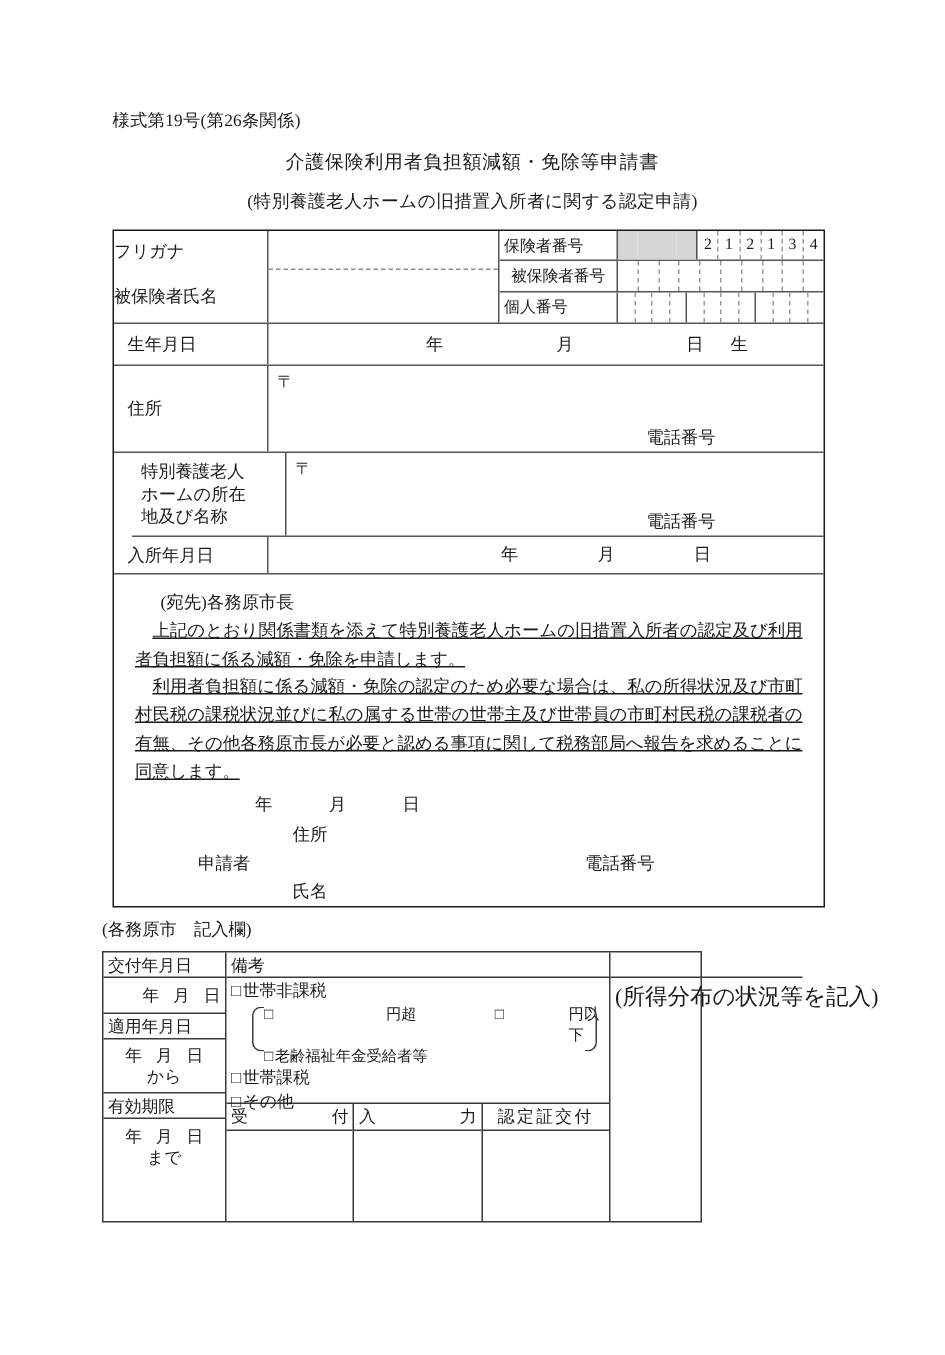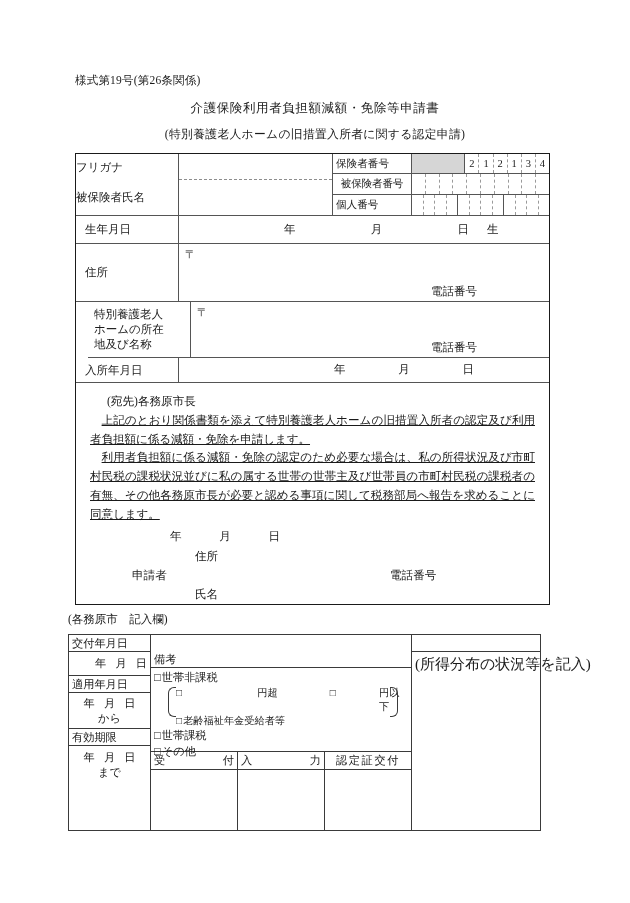--- a/index.html
+++ b/index.html
@@ -234,21 +234,21 @@
     position: absolute;
     left: 68px;
     top: 612px;
     font-size: 11.5px;
     white-space: nowrap;
   }
   .city-table {
     position: absolute;
     left: 68px;
     top: 634px;
-    width: 473px;
+    width: 400px;
     border: 1px solid #3a3a3a;
     box-sizing: border-box;
     display: flex;
   }
   .ct-left {
     width: 82px; flex: 0 0 82px;
     box-sizing: border-box;
     border-right: 1px solid #3a3a3a;
   }
   .ct-left .cl-row {
@@ -299,21 +299,20 @@
     border-right: 1px solid #3a3a3a;
     display: flex; flex-direction: column;
   }
   .bikou-head {
     height: 17px;
     box-sizing: border-box;
     border-bottom: 1px solid #3a3a3a;
     font-size: 11.2px;
     display: flex; align-items: center;
     padding-left: 3px;
-    margin-top: 16px;
   }
   .bikou-body {
     height: 84px;
     box-sizing: border-box;
     border-bottom: 1px solid #3a3a3a;
     position: relative;
     font-size: 11.2px;
     padding: 2px 0 0 3px;
   }
   .chk { display: inline-block; margin-right: 1px; }

